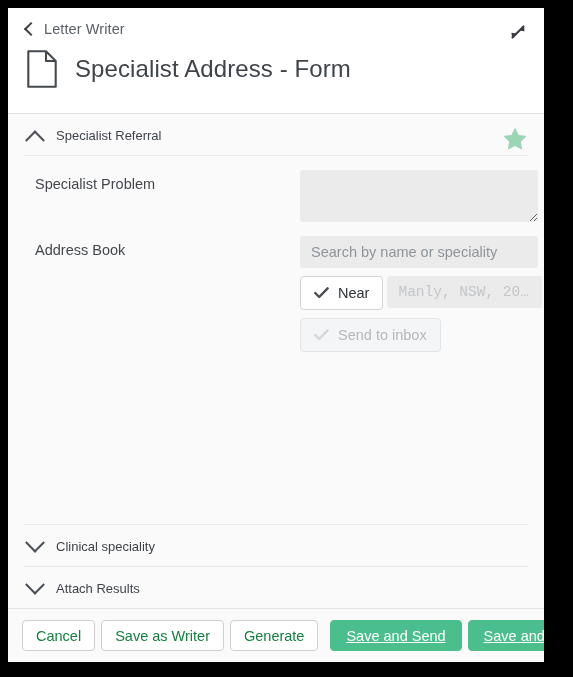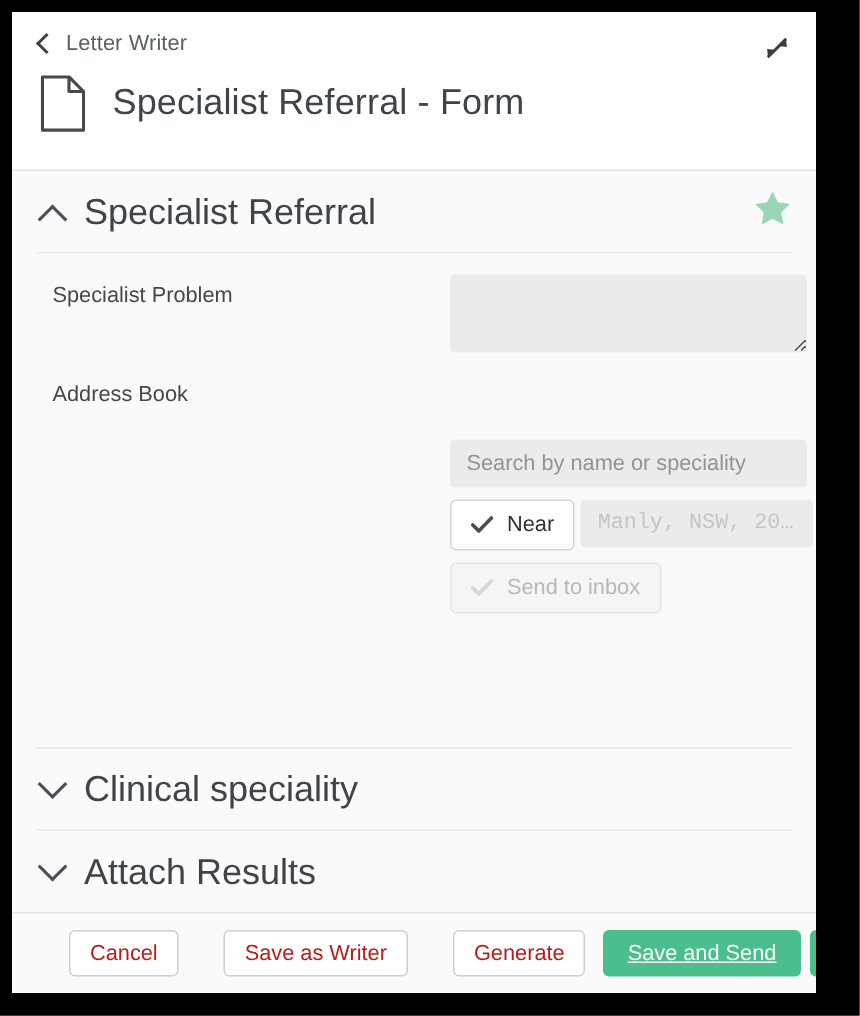--- a/index.html
+++ b/index.html
@@ -86,21 +86,21 @@
 
   .accordion-header {
     display: flex;
     align-items: center;
     gap: 14px;
     padding: 14px 16px 12px 16px;
     position: relative;
     cursor: pointer;
   }
   .accordion-header .sec-title {
-    font-size: 24px;
+    font-size: 13px;
     color: #3f444a;
   }
   .chev {
     width: 14px;
     height: 14px;
     border-right: 2.6px solid #4a4f55;
     border-bottom: 2.6px solid #4a4f55;
     flex: 0 0 auto;
     margin-left: 4px;
   }
@@ -160,21 +160,20 @@
     width: 238px;
     height: 32px;
     background: #ebebeb;
     border: none;
     border-radius: 3px;
     font-family: "Liberation Sans", sans-serif;
     font-size: 14.5px;
     color: #44484d;
     padding: 0 11px;
     display: block;
-    margin-top: 44px;
   }
   .search-input::placeholder { color: #8f949a; }
 
   .near-row {
     display: flex;
     margin-top: 8px;
     gap: 4px;
   }
   .btn-near {
     display: inline-flex;
@@ -238,23 +237,22 @@
     padding: 0 13px;
     border-radius: 4px;
     font-size: 14.5px;
     font-family: "Liberation Sans", sans-serif;
     cursor: pointer;
     white-space: nowrap;
   }
   .btn-light {
     background: #ffffff;
     border: 1px solid #cfcfcf;
-    color: #b91c1c;
+    color: #15803d;
     margin-right: 6px;
-    margin-left: 24px;
   }
   .btn-primary {
     background: #4abe8c;
     border: 1px solid #4abe8c;
     color: #ffffff;
     margin-left: 6px;
     padding: 0 15px;
     text-decoration: underline;
   }
   .footer-right { margin-left: auto; display: flex; }
@@ -269,21 +267,21 @@
     <div class="back-link">
       <span class="back-chevron"></span>
       <span class="back-label">Letter Writer</span>
     </div>
 
     <div class="title-row">
       <svg class="doc-icon" viewBox="0 0 30 38">
         <path d="M1.3 1.3 H19 L28.7 11 V36.7 H1.3 Z" fill="#ffffff" stroke="#45494e" stroke-width="2.1" stroke-linejoin="round"></path>
         <path d="M19 1.6 V11 H28.4" fill="none" stroke="#45494e" stroke-width="2.1" stroke-linejoin="round"></path>
       </svg>
-      <span class="page-title">Specialist Referral - Form</span>
+      <span class="page-title">Specialist Address - Form</span>
     </div>
 
     <svg class="expand-btn" viewBox="0 0 24 24">
       <g stroke="#3a3e43" stroke-width="2.1" stroke-linecap="round" fill="none">
         <line x1="6.5" y1="17.5" x2="17.5" y2="6.5"></line>
       </g>
       <path d="M17.9 5.4 L18.6 11.3 L12.7 10.6 Z" fill="#3a3e43"></path>
       <path d="M6.1 18.6 L5.4 12.7 L11.3 13.4 Z" fill="#3a3e43"></path>
     </svg>
   </div>

